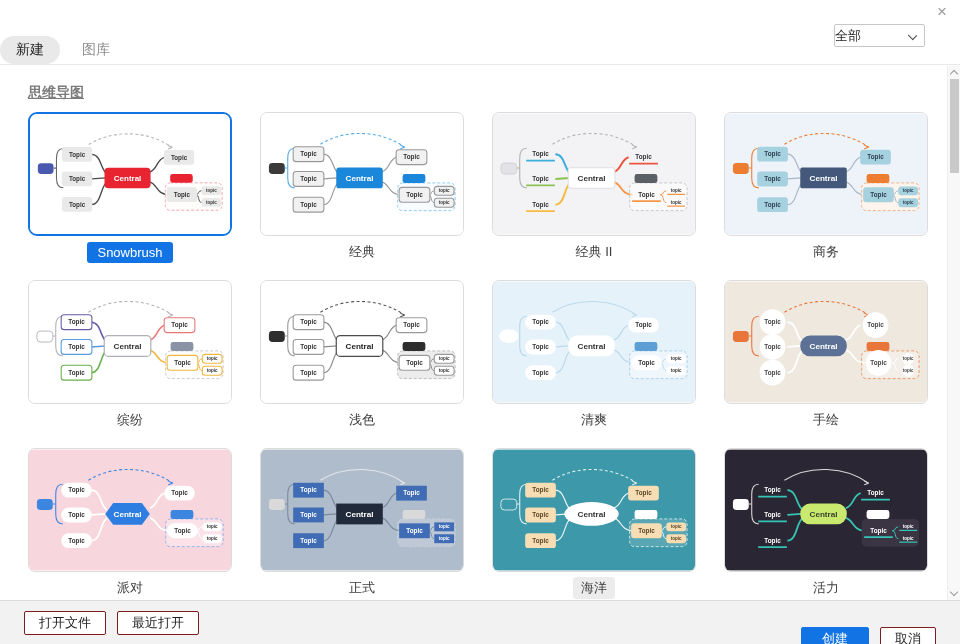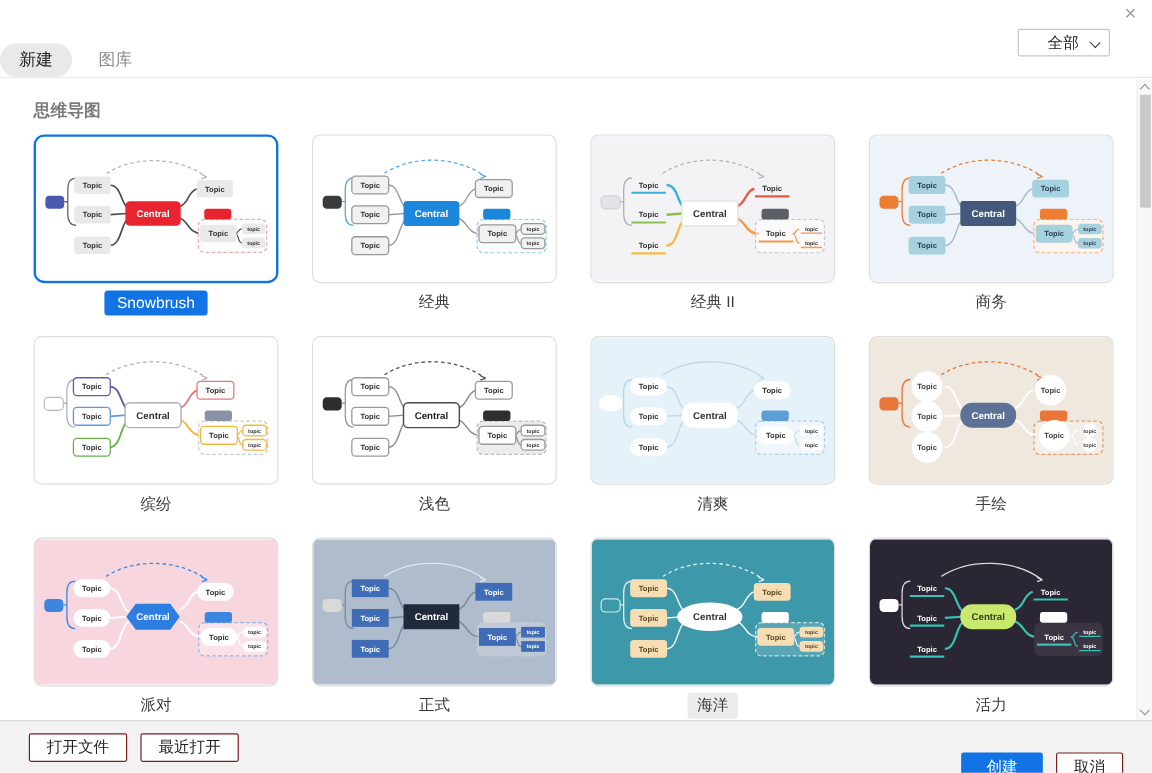--- a/index.html
+++ b/index.html
@@ -5,27 +5,27 @@
   * { box-sizing: border-box; margin: 0; padding: 0; }
   html,body { width:960px; height:644px; }
   body { font-family:"Liberation Sans", sans-serif; background:#fff; overflow:hidden; }
   .dialog { position:relative; width:960px; height:644px; background:#fff; }
 
   
   .hdr { position:absolute; top:0; left:0; right:0; height:65px; background:#fff; border-bottom:1px solid #e9e9e9; }
   .tabs { position:absolute; top:36px; left:0; right:0; display:flex; justify-content:flex-start; align-items:center; gap:6px; }
   .tab { font-size:14px; color:#8d8d8d; padding:5px 16px; border-radius:15px; cursor:pointer; }
   .tab.active { background:#e9e9e9; color:#1f1f1f; }
-  .filter { position:absolute; top:24px; right:35px; width:77px; height:23px; background:#fff; border:1px solid #c6c6c6; border-radius:2px; display:flex; align-items:center; padding-left:24px; font-size:13px; color:#1f1f1f; cursor:pointer; }
+  .filter { position:absolute; top:24px; right:35px; width:91px; height:23px; background:#fff; border:1px solid #c6c6c6; border-radius:2px; display:flex; align-items:center; padding-left:0; font-size:13px; color:#1f1f1f; cursor:pointer; }
   .filter .chev { position:absolute; right:8px; top:7px; width:7px; height:7px; border-right:1.6px solid #444; border-bottom:1.6px solid #444; transform:rotate(45deg) scale(1,0.9); }
   .close { position:absolute; top:3px; right:13px; font-size:17px; color:#9b9b9b; cursor:pointer; line-height:17px; }
 
   
   .content { position:absolute; top:66px; left:0; right:13px; bottom:44px; background:#fff; padding:18px 0 0 28px; overflow:hidden; }
-  .sec-title { font-size:14px; font-weight:bold; color:#7b7b7b; margin-bottom:10px; }
+  .sec-title { font-size:14px; font-weight:bold; color:#7b7b7b; margin-bottom:10px;text-decoration:underline; }
   .grid { display:grid; grid-template-columns:repeat(4,204px); column-gap:28px; row-gap:15px; width:900px; }
   .card { cursor:pointer; }
   .thumb { width:204px; height:124px; border:1px solid #dcdcdc; border-radius:7px; overflow:hidden; background:#fff; }
   .card.selected .thumb { border:2.5px solid #1173e4; border-radius:9px; }
   .thumb svg { display:block; width:100%; height:100%; }
   .label-row { height:26px; display:flex; align-items:center; justify-content:center; margin-top:3px; }
   .card-label { font-size:13px; color:#3c3c3c; padding:2px 8px; border-radius:3px; }
   .card-label.primary { background:#1173e4; color:#fff; padding:3px 10px; }
   .card-label.chip { background:#ececec; }
 

